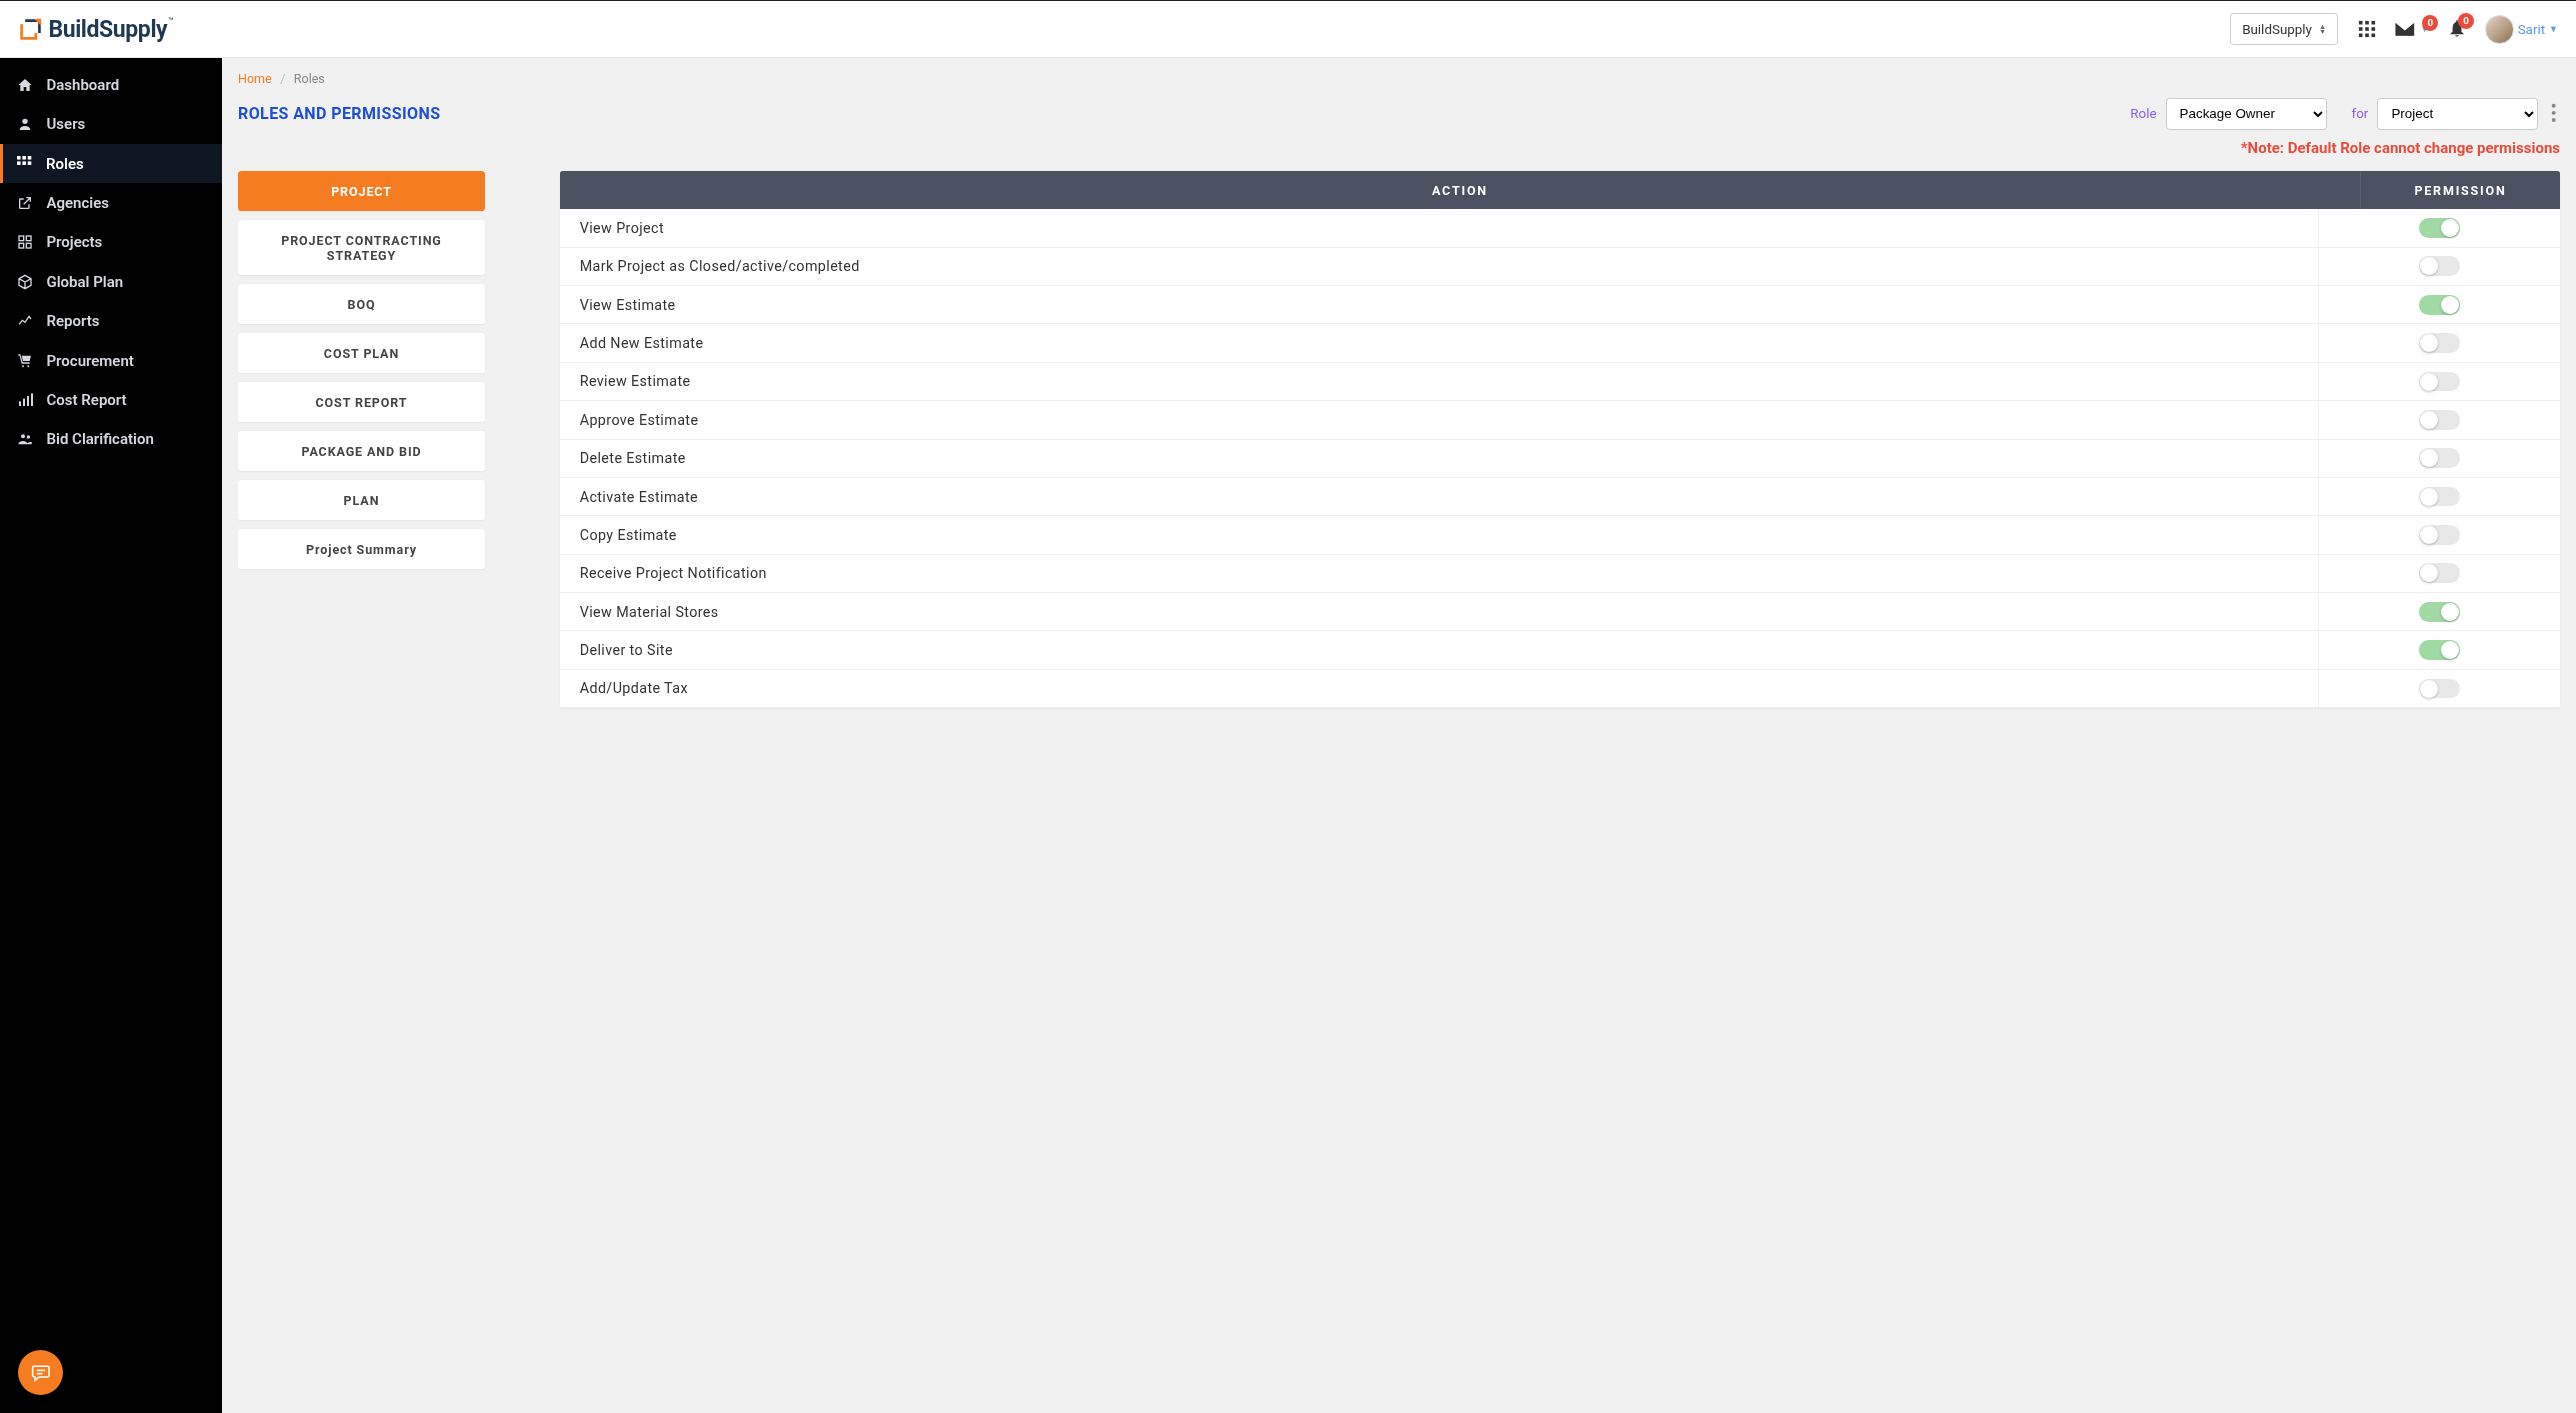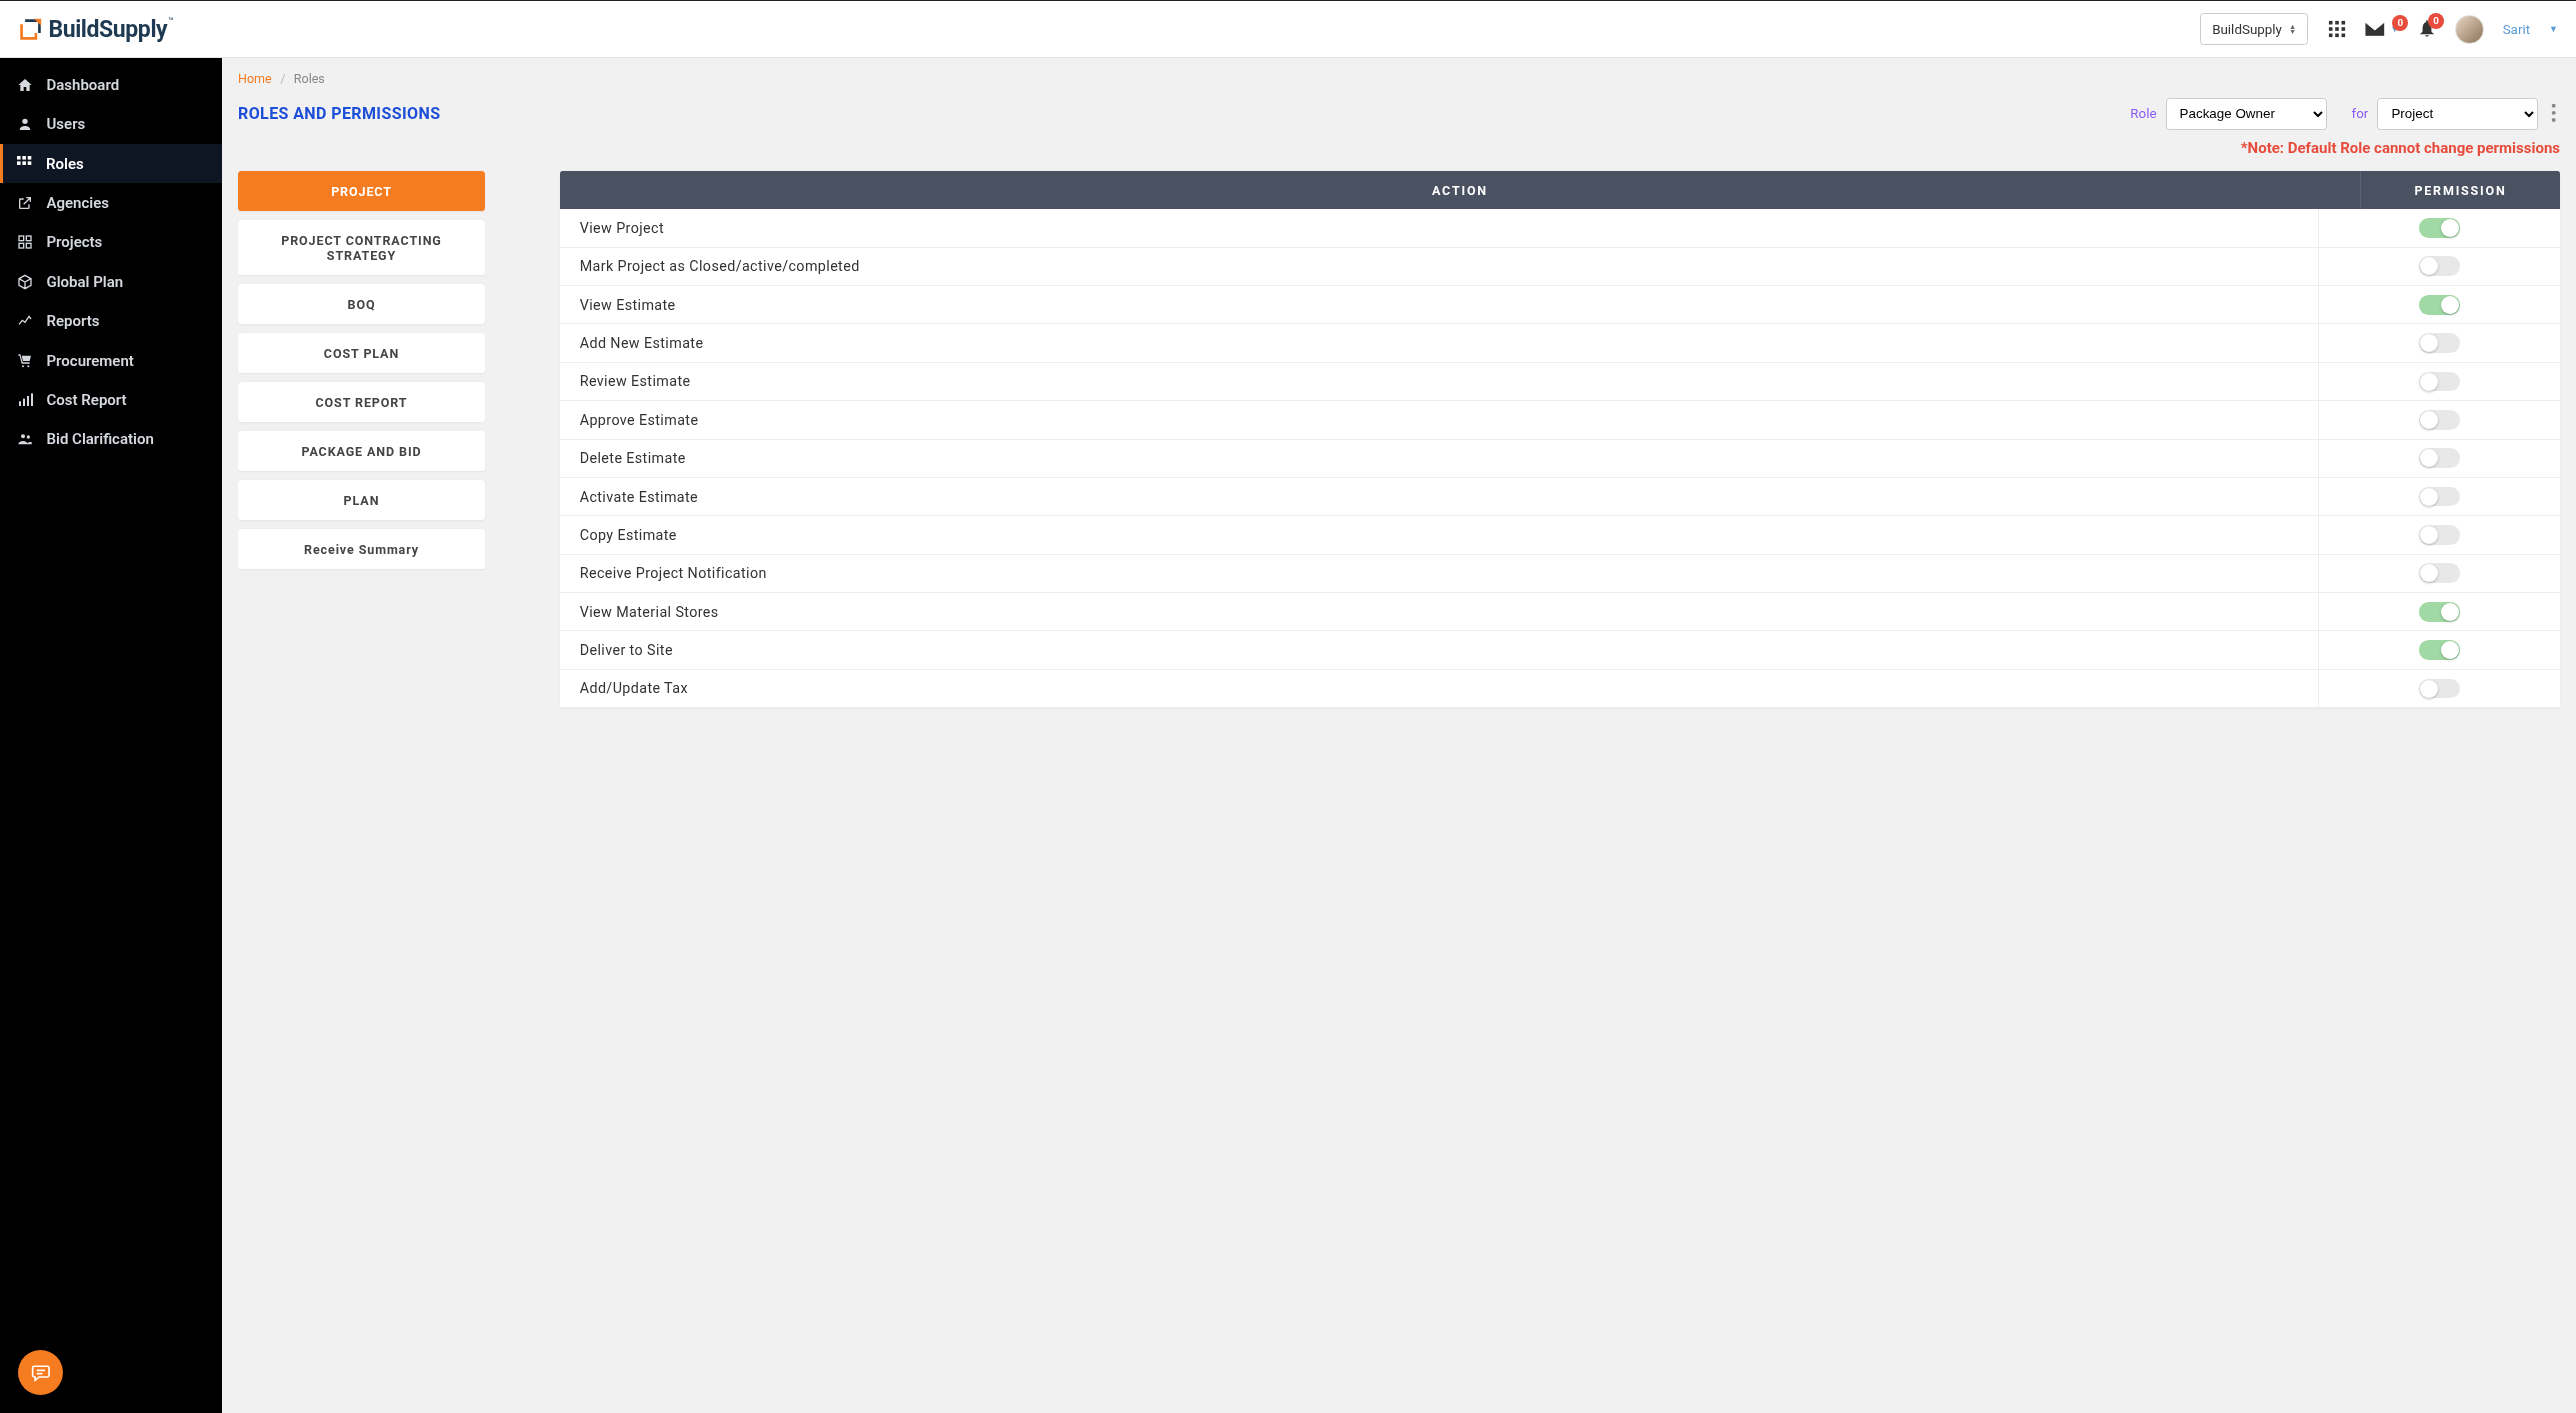--- a/index.html
+++ b/index.html
@@ -85,21 +85,21 @@
     height: 16px;
     font-size: 9.8px;
     display: flex;
     align-items: center;
     justify-content: center;
     font-weight: bold;
   }
   .user-area {
     display: flex;
     align-items: center;
-    gap: 19px;
+    gap: 4px;
     cursor: pointer;
     justify-content: center;
   }
   .avatar {
     width: 29px;
     height: 29px;
     border-radius: 50%;
     background: linear-gradient(135deg, #e8d5c4, #8b7355);
     border: 0.9px solid #ddd;
   }
@@ -528,21 +528,21 @@
 
       <div class="content">
         <div class="category-list" id="category-list">
             <div class="category-item active">PROJECT</div>
             <div class="category-item">PROJECT CONTRACTING STRATEGY</div>
             <div class="category-item">BOQ</div>
             <div class="category-item">COST PLAN</div>
             <div class="category-item">COST REPORT</div>
             <div class="category-item">PACKAGE AND BID</div>
             <div class="category-item">PLAN</div>
-            <div class="category-item">Receive Summary</div>
+            <div class="category-item">Project Summary</div>
           </div>
 
         <div class="perm-table">
           <div class="perm-header">
             <div class="action-col">ACTION</div>
             <div class="perm-col">PERMISSION</div>
           </div>
           <div id="perm-rows">
               <div class="perm-row">
                 <div class="action-cell">View Project</div>

